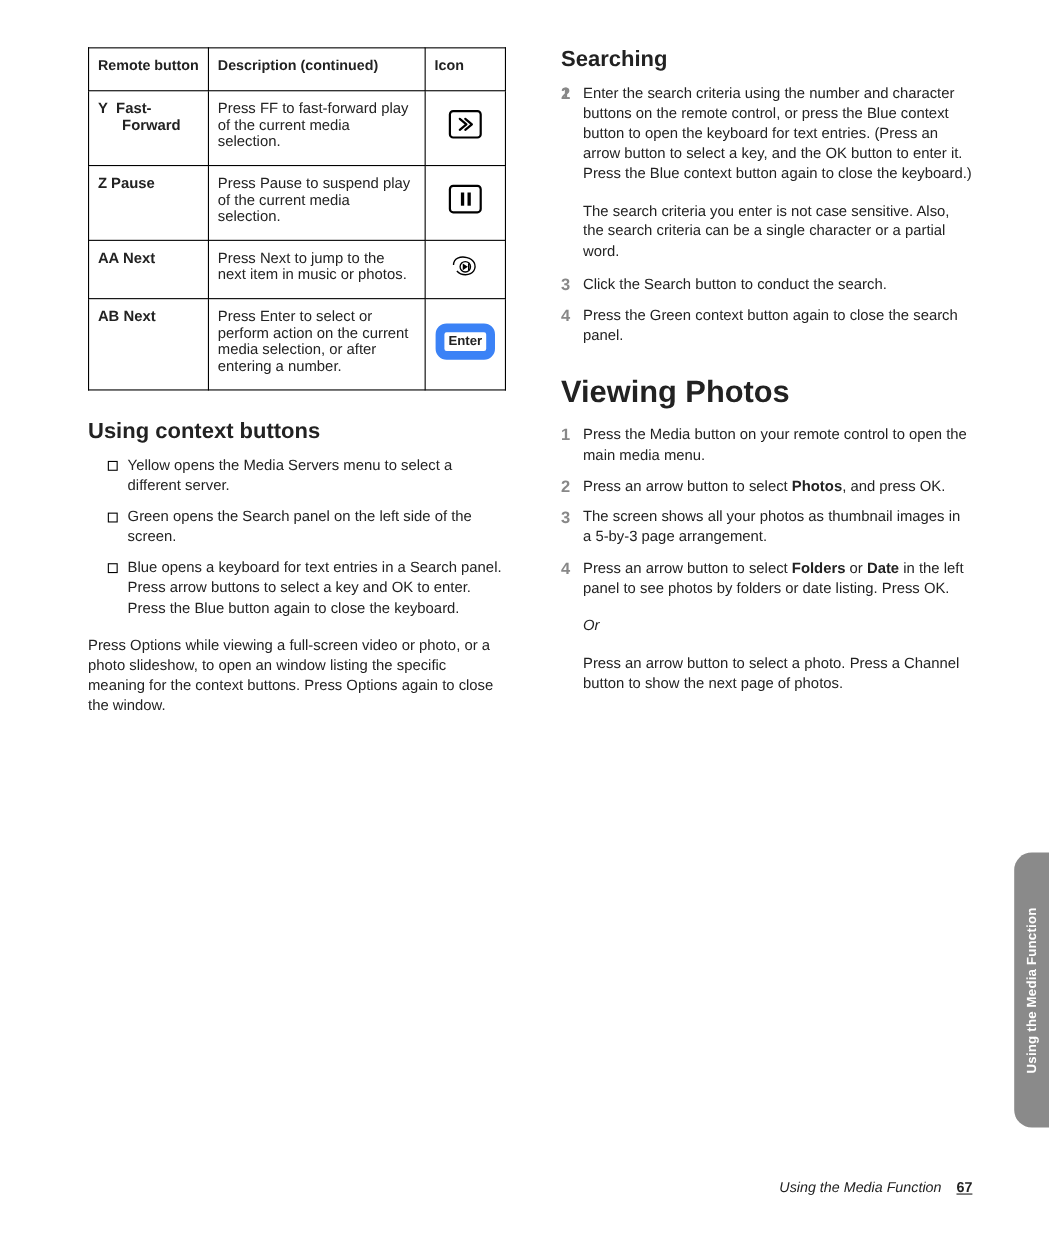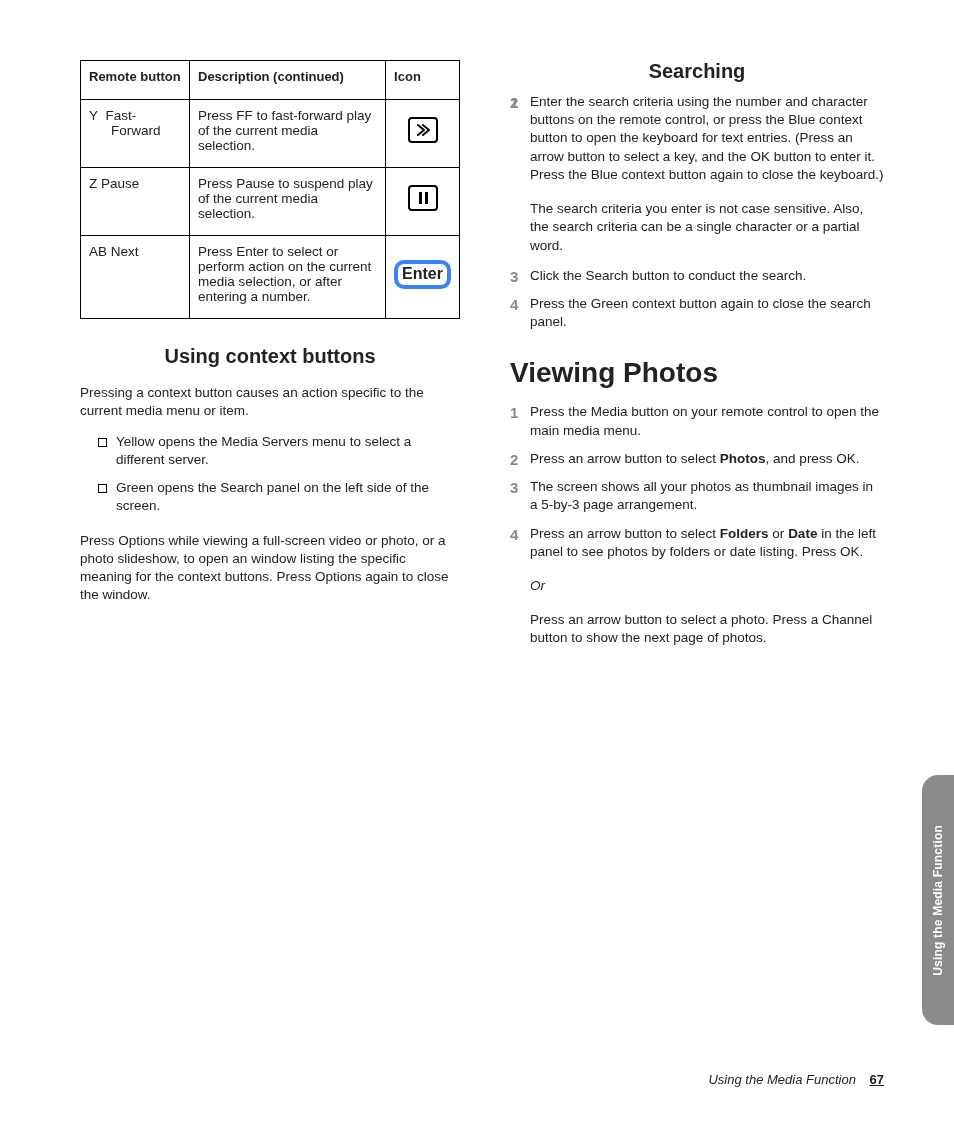--- a/index.html
+++ b/index.html
@@ -6,21 +6,21 @@
     margin: 0;
     padding: 0;
     background: #fff;
     font-family: "Futura", "Century Gothic", "Trebuchet MS", Arial, sans-serif;
     color: #222;
     width: 954px;
     height: 1123px;
     position: relative;
   }
   .page {
-    padding: 60px 70px 40px 80px;
+    padding: 43px 70px 40px 80px;
     display: flex;
     gap: 50px;
     box-sizing: border-box;
   }
   .col {
     flex: 1;
     min-width: 0;
   }
   .col-left { flex: 0 0 380px; }
   .col-right { flex: 1; }
@@ -34,48 +34,47 @@
     border: 1px solid #000;
     padding: 8px 8px 14px 8px;
     vertical-align: top;
     text-align: left;
   }
   table.remote th {
     font-weight: 800;
     font-size: 13px;
     line-height: 1.25;
   }
-  table.remote td.btncol { font-weight: 400; width: 92px; margin-left: 43px; }
+  table.remote td.btncol { font-weight: 700; width: 92px; margin-left: 43px; }
   table.remote td.btncol .hanger { padding-left: 22px; display:block; }
   table.remote td.iconcol { width: 56px; text-align: center; vertical-align: middle; }
 
   .icon-ff, .icon-pause, .icon-next {
     display: inline-block;
     width: 26px; height: 22px;
     border: 2px solid #000;
     border-radius: 4px;
     position: relative;
   }
   .icon-ff svg, .icon-pause svg, .icon-next svg { width:100%; height:100%; }
   .icon-enter {
     display:inline-block;
-    border:4px solid #3b82f6;
+    border:8px solid #3b82f6;
     border-radius:10px;
     padding:1px 4px 2px 4px;
-    font-size:16px;
+    font-size:12px;
     font-weight:700;
     font-family: Arial, sans-serif;
   }
   .icon-next { border-radius: 8px 8px 8px 8px; border:none; }
 
   h2.sub {
     font-weight: 800;
     font-size: 20px;
     margin: 26px 0 10px 0;
-    text-align: center;
   }
   h1.big {
     font-weight: 800;
     font-size: 28px;
     margin: 26px 0 14px 0;
   }
   p.body {
     font-size: 13.5px;
     line-height: 1.35;
     margin: 16px 0 12px 0;
@@ -176,32 +175,42 @@
           </tr>
           <tr>
             <td class="btncol">Z Pause</td>
             <td>Press Pause to suspend play of the current media selection.</td>
             <td class="iconcol"><span class="icon-pause"><svg viewBox="0 0 26 22">
                   <rect x="9" y="5" width="3" height="12" fill="#000"></rect>
                   <rect x="15" y="5" width="3" height="12" fill="#000"></rect>
                 </svg></span></td>
           </tr>
           <tr>
+            <td class="btncol">AA Next</td>
+            <td>Press Next to jump to the next item in music or photos.</td>
+            <td class="iconcol"><span class="icon-next"><svg viewBox="0 0 34 28">
+                  <path d="M3 14 C3 6, 11 3, 19 5 C27 7, 31 14, 27 21 C23 27, 12 27, 7 21" stroke="#000" stroke-width="1.6" fill="none"></path>
+                  <circle cx="17" cy="16" r="6.2" stroke="#000" stroke-width="1.6" fill="none"></circle>
+                  <path d="M14 12 L20 16 L14 20 Z" fill="#000"></path>
+                  <rect x="20.2" y="12" width="1.8" height="8" fill="#000"></rect>
+                </svg></span></td>
+          </tr>
+          <tr>
             <td class="btncol">AB Next</td>
             <td>Press Enter to select or perform action on the current media selection, or after entering a number.</td>
             <td class="iconcol"><span class="icon-enter">Enter</span></td>
           </tr>
         </tbody>
     </table>
 
     <h2 class="sub">Using context buttons</h2>
-    <p class="body">Pressing a context button causes an action specific to the current media menu or item.</p>
     <ul class="sq" id="ctxlist">
         <li>Yellow opens the Media Servers menu to select a different server.</li>
         <li>Green opens the Search panel on the left side of the screen.</li>
+        <li>Blue opens a keyboard for text entries in a Search panel. Press arrow buttons to select a key and OK to enter. Press the Blue button again to close the keyboard.</li>
       </ul>
     <p class="body">Press Options while viewing a full-screen video or photo, or a photo slideshow, to open an window listing the specific meaning for the context buttons. Press Options again to close the window.</p>
   </div>
 
   <div class="col col-right">
     <h2 class="sub" style="margin-top:0">Searching</h2>
     <ol class="num">
       <li><span class="n">1</span></li>
       <li><span class="n">2</span><span>Enter the search criteria using the number and character buttons on the remote control, or press the Blue context button to open the keyboard for text entries. (Press an arrow button to select a key, and the OK button to enter it. Press the Blue context button again to close the keyboard.)</span>
         <p class="body subpara">The search criteria you enter is not case sensitive. Also, the search criteria can be a single character or a partial word.</p>

